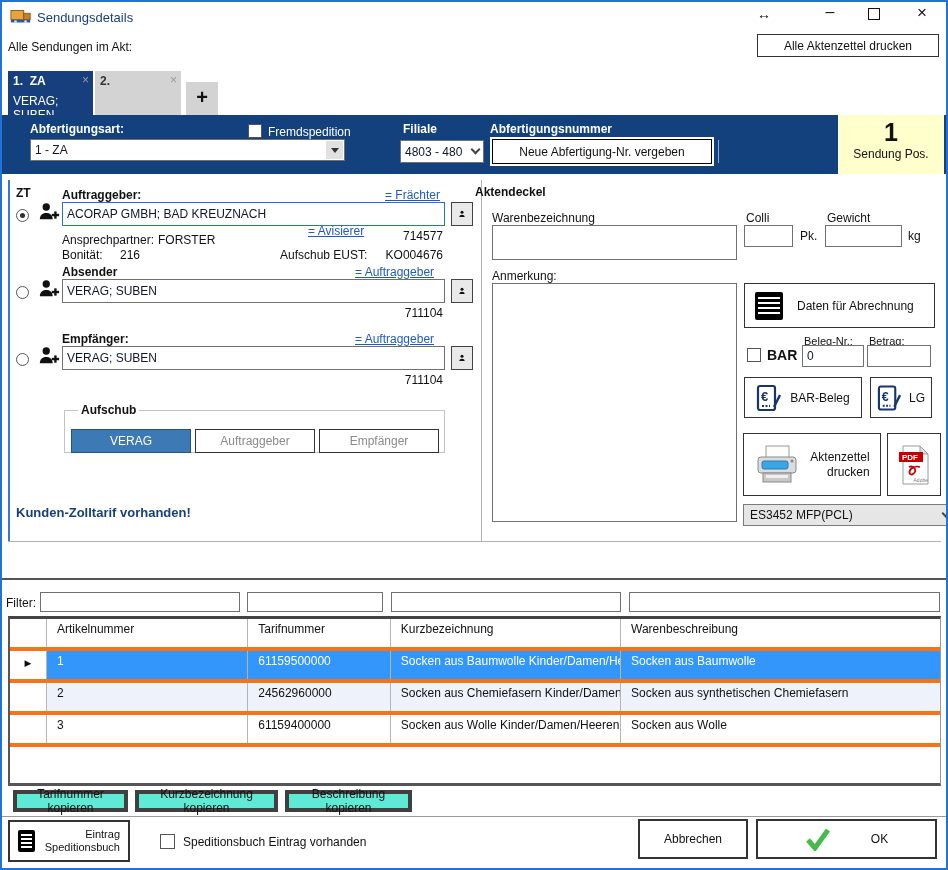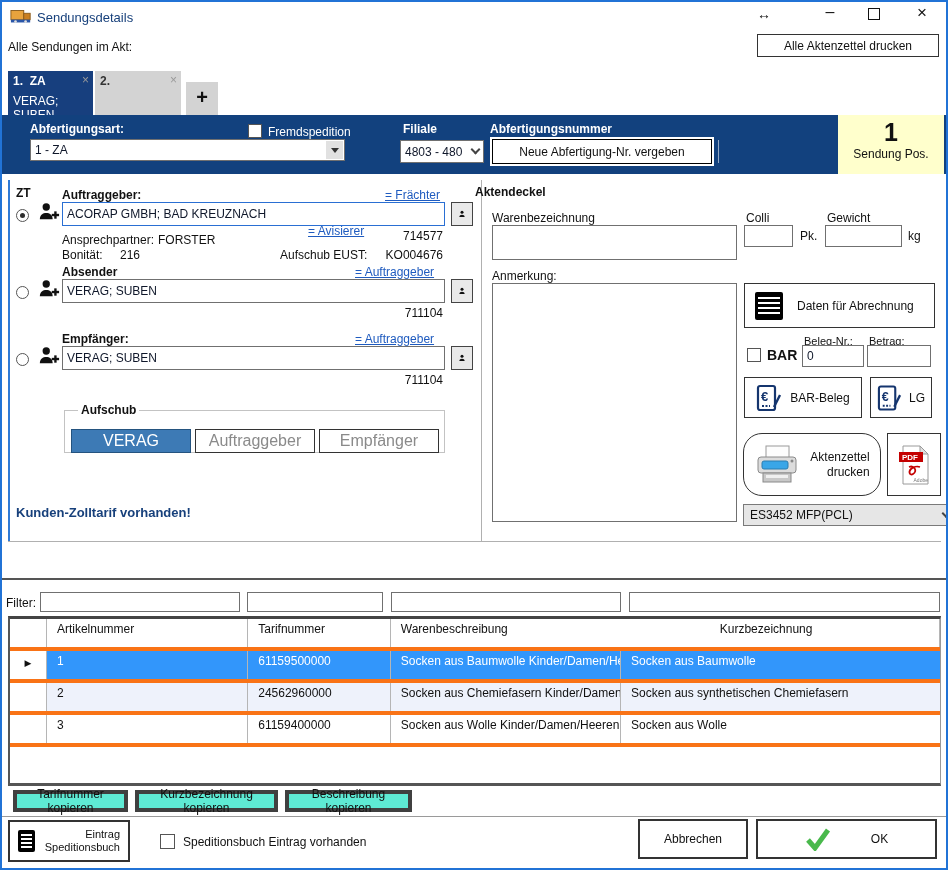--- a/index.html
+++ b/index.html
@@ -41,21 +41,21 @@
   .list-ic span { position:absolute; left:3px; right:3px; height:2px; background:#fff; }
   .grid-cell { padding:2px 10px; border-right:1px solid #b5b5b5; overflow:hidden; white-space:nowrap; }
   .hdr-row, .g-row { display:flex; border-bottom:4px solid #f97316; height:32px; line-height:16px; }
   .marker-cell { width:37px; border-right:1px solid #b5b5b5; text-align:center; font-size:9px; color:#222; padding-top:4px; }
   .c1 { width:202px; } .c2 { width:143px; } .c3 { width:231px; } .c4 { width:320px; border-right:none; }
   .row-sel { background:#3296fb; color:#fff; }
   .row-alt { background:#eef2fb; }
   .groupbox { border:1px solid #c3c3c3; }
   .groupbox legend { font-weight:bold; font-size:12px; padding:0 3px; margin-left:4px; }
   .aufschub-btn { position:absolute; top:12px; height:24px; border:1px solid #333; background:#fff; color:#8a8a8a;
-                  display:flex; align-items:center; justify-content:center; font-size:16px; cursor:pointer; }
+                  display:flex; align-items:center; justify-content:center; font-size:12px; cursor:pointer; }
   .aufschub-btn.active { background:#3d7ab5; color:#fff; border:1px solid #24537f; }
   .fake-select { background:#e6e6e6; border:1px solid #7a7a7a; display:flex; align-items:center;
                  padding:0 6px; justify-content:space-between; cursor:pointer; }
   .winctl { font-size:14px; color:#111; cursor:pointer; text-align:center; }
 </style>
 </head>
 <body>
 
 <span class="abs" style="left:10px; top:8px;">
   <svg width="22" height="17" viewBox="0 0 24 17">
@@ -240,21 +240,21 @@
 <button class="btn abs" style="left:870px; top:377px; width:62px; height:41px; gap:7px;">
   <svg width="26" height="28" viewBox="0 0 26 28">
     <rect x="2" y="2" width="17" height="24" rx="2" fill="#fff" stroke="#15356e" stroke-width="2.2"></rect>
     <text x="5" y="17" font-size="13" font-weight="bold" fill="#15356e" font-family="'Liberation Sans',sans-serif">€</text>
     <line x1="6" y1="22" x2="14" y2="22" stroke="#15356e" stroke-width="2" stroke-dasharray="2,1.5"></line>
     <line x1="18" y1="23" x2="24" y2="11" stroke="#15356e" stroke-width="2.4"></line>
   </svg>
   <span>LG</span>
 </button>
 
-<button class="btn abs" style="left:743px; top:433px; width:138px; height:63px; gap:10px;border-radius:19px;">
+<button class="btn abs" style="left:743px; top:433px; width:138px; height:63px; gap:10px;">
   <svg width="46" height="42" viewBox="0 0 46 42">
     <rect x="12" y="2" width="23" height="13" fill="#fdfdfd" stroke="#9a9a9a"></rect>
     <rect x="4" y="13" width="38" height="16" rx="3" fill="#dcdcdc" stroke="#8a8a8a"></rect>
     <rect x="8" y="17" width="26" height="8" rx="2" fill="#39a6e8" stroke="#2a7db0"></rect>
     <circle cx="38" cy="17" r="1.5" fill="#888"></circle>
     <rect x="9" y="29" width="28" height="9" fill="#c8c8c8" stroke="#8a8a8a"></rect>
     <rect x="12" y="31" width="22" height="3" fill="#efefef"></rect>
   </svg>
   <span style="text-align:right; line-height:15px;">
     <span>Aktenzettel</span><br>
@@ -284,22 +284,22 @@
 <input class="abs input" style="left: 40px; top: 592px; width: 200px; height: 20px;">
 <input class="abs input" style="left: 247px; top: 592px; width: 136px; height: 20px;">
 <input class="abs input" style="left: 391px; top: 592px; width: 230px; height: 20px;">
 <input class="abs input" style="left: 629px; top: 592px; width: 311px; height: 20px;">
 
 <div class="abs" style="left:8px; top:616px; width:933px; height:170px; border-top:3px solid #444; border-bottom:3px solid #555; border-left:2px solid #555; border-right:1px solid #999; background:#fff;">
   <div class="hdr-row">
     <div class="marker-cell"></div>
     <div class="grid-cell c1">Artikelnummer</div>
     <div class="grid-cell c2">Tarifnummer</div>
+    <div class="grid-cell c3">Kurzbezeichnung</div>
     <div class="grid-cell c4">Warenbeschreibung</div>
-    <div class="grid-cell c3">Kurzbezeichnung</div>
   </div>
   <div class="g-row">
     <div class="marker-cell" style="background:#fff; color:#111;">▶</div>
     <div class="grid-cell c1 row-sel">1</div>
     <div class="grid-cell c2 row-sel">61159500000</div>
     <div class="grid-cell c3 row-sel">Socken aus Baumwolle Kinder/Damen/Herren</div>
     <div class="grid-cell c4 row-sel">Socken aus Baumwolle</div>
   </div>
   <div class="g-row">
     <div class="marker-cell"></div>

